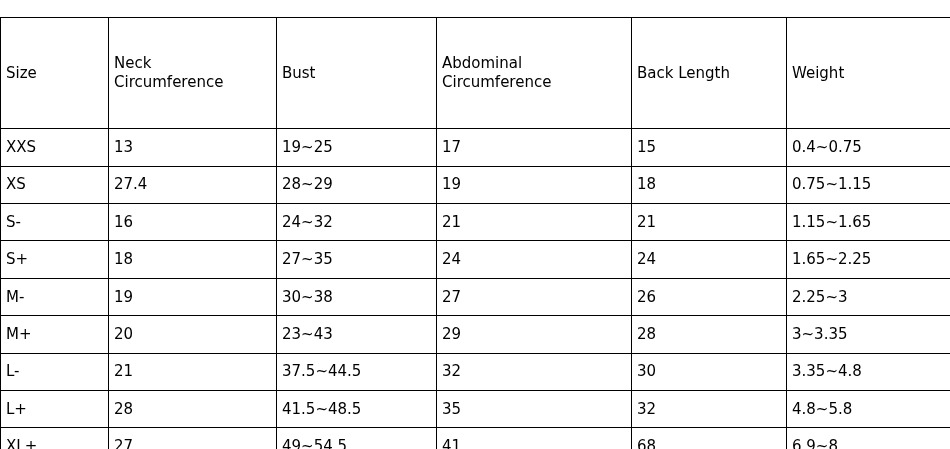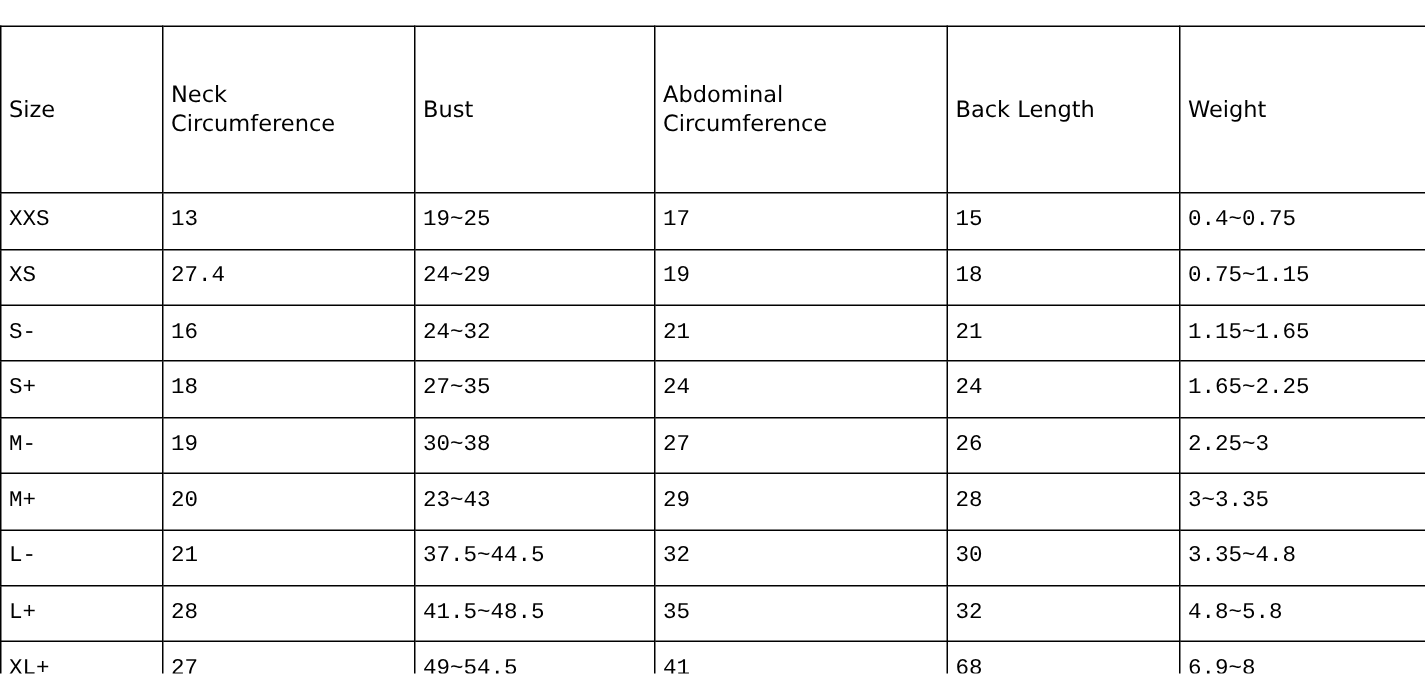--- a/index.html
+++ b/index.html
@@ -46,21 +46,20 @@
 
   tr.header-row td {
     height: 90px;
     vertical-align: middle;
   }
   tr.unit-row td {
     height: 30px;
   }
   tr.data-row td {
     height: 27px;
-    font-family: Liberation Mono, monospace;
   }
   .empty-cell {
     
   }
 </style>
 </head>
 <body>
 
 <div class="sheet">
   <table class="size-table">
@@ -88,21 +87,21 @@
         <td>XXS</td>
         <td>13</td>
         <td>19~25</td>
         <td>17</td>
         <td>15</td>
         <td>0.4~0.75</td>
       </tr>
       <tr class="data-row">
         <td>XS</td>
         <td>27.4</td>
-        <td>24~29</td>
+        <td>28~29</td>
         <td>19</td>
         <td>18</td>
         <td>0.75~1.15</td>
       </tr>
       <tr class="data-row">
         <td>S-</td>
         <td>16</td>
         <td>24~32</td>
         <td>21</td>
         <td>21</td>

